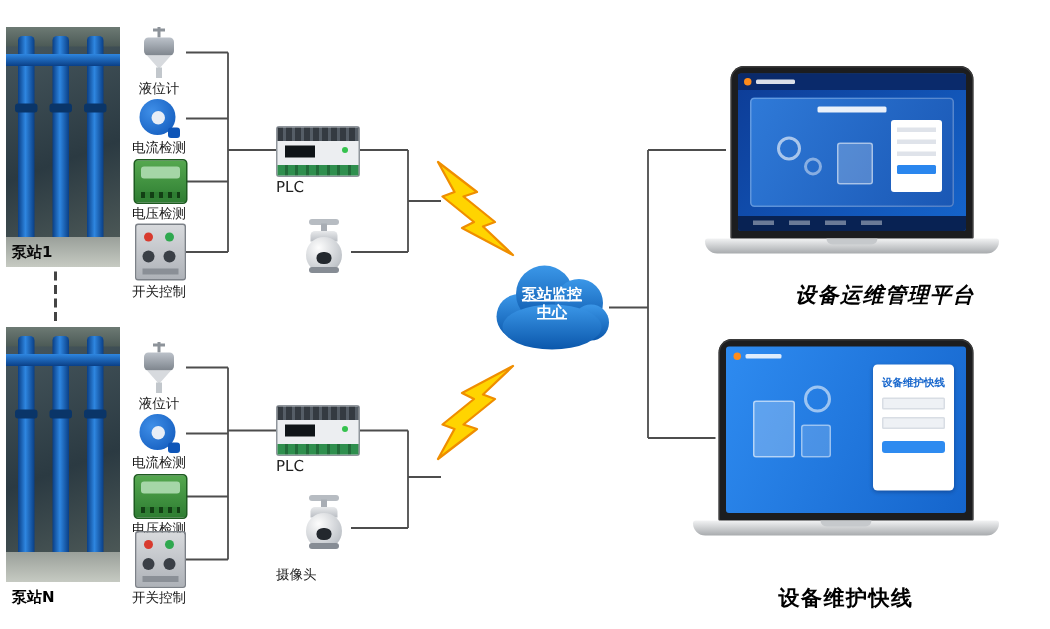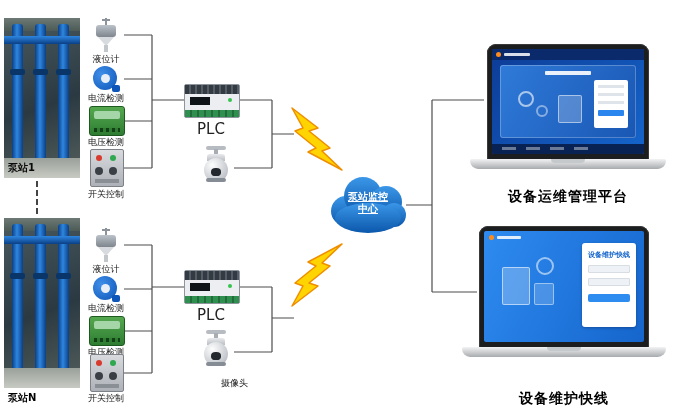--- a/index.html
+++ b/index.html
@@ -17,22 +17,22 @@
   .pipe{position:absolute;top:6px;bottom:12px;width:11px;border-radius:3px;
         background:linear-gradient(90deg,#0a3f86,#2e86e0 45%,#0a3f86);}
   .pipe::before{content:"";position:absolute;top:32%;left:-2px;right:-2px;height:6px;background:#0a3568;border-radius:2px;}
   .pipe.p1{left:8px}.pipe.p2{left:31px}.pipe.p3{left:54px}
   .hpipe{position:absolute;left:0;right:0;top:18px;height:8px;background:linear-gradient(#2e86e0,#0a3f86);}
   .photo-label{position:absolute;bottom:3px;left:4px;font-size:10px;font-weight:bold;color:#0a0a0a;}
   .ext-label{font-size:10px;font-weight:bold;color:#000;}
   .dash{left:36px;top:181px;height:33px;border-left:2px dashed #444;}
   
   .s-label{width:64px;text-align:center;font-size:9px;color:#1a1a1a;}
-  .plc-label{width:54px;text-align:center;font-size:15px;color:#222;}
-  .cam-label{width:64px;text-align:right;font-size:9px;color:#1a1a1a;}
+  .plc-label{width:54px;font-size:10px;color:#222;}
+  .cam-label{width:64px;text-align:left;font-size:9px;color:#1a1a1a;}
   
   .ic-level{width:36px;height:34px;}
   .ic-level .stem{position:absolute;left:17px;top:0;width:2px;height:7px;background:#8d939a;}
   .ic-level .stem::before{content:"";position:absolute;top:1px;left:-3px;width:8px;height:2px;background:#8d939a;}
   .ic-level .head{position:absolute;left:8px;top:7px;width:20px;height:12px;border-radius:3px;
                   background:linear-gradient(#bcc2ca,#7e858d);}
   .ic-level .cone{position:absolute;left:10px;top:19px;width:0;height:0;
                   border-left:8px solid transparent;border-right:8px solid transparent;border-top:9px solid #d7dade;}
   .ic-level .tube{position:absolute;left:16px;top:27px;width:4px;height:7px;background:#c2c7cc;}
   .ic-current{width:28px;height:26px;}
@@ -260,21 +260,21 @@
         <div class="ftr">
           <i style="left:10px;"></i>
             <i style="left:34px;"></i>
             <i style="left:58px;"></i>
             <i style="left:82px;"></i>
         </div>
       </div>
     </div>
     <div class="lt-base" style="left:0;top:115px;width:196px;height:10px;"></div>
   </div>
-  <div class="abs caption" style="left:470px;top:188px;width:196px;">设备运维管理平台</div>
+  <div class="abs caption" style="left:492px;top:188px;width:196px;font-style:italic;">设备运维管理平台</div>
 
   <div class="abs" style="left:462px;top:226px;width:204px;height:136px;">
     <div class="lt-screen" style="left:17px;top:0;width:170px;height:122px;">
       <div class="lt-view scr2">
         <i class="dot"></i>
         <i class="hline"></i>
         <i class="sv1"></i>
         <i class="sv2"></i>
         <i class="c1"></i>
         <div class="card">

